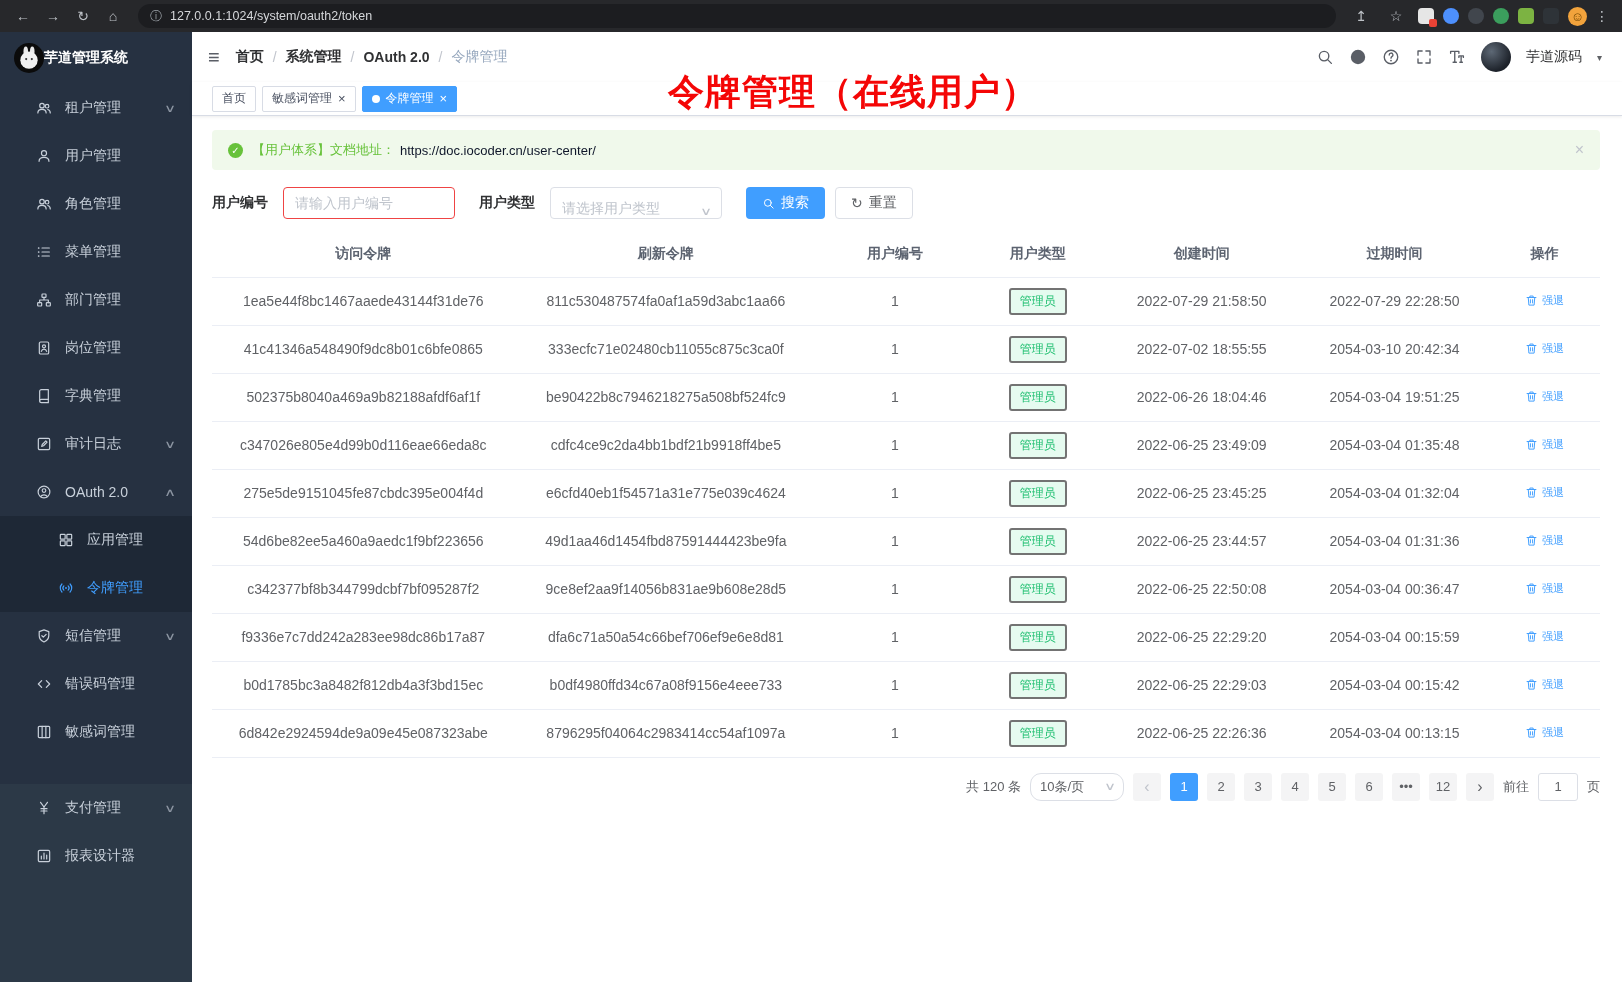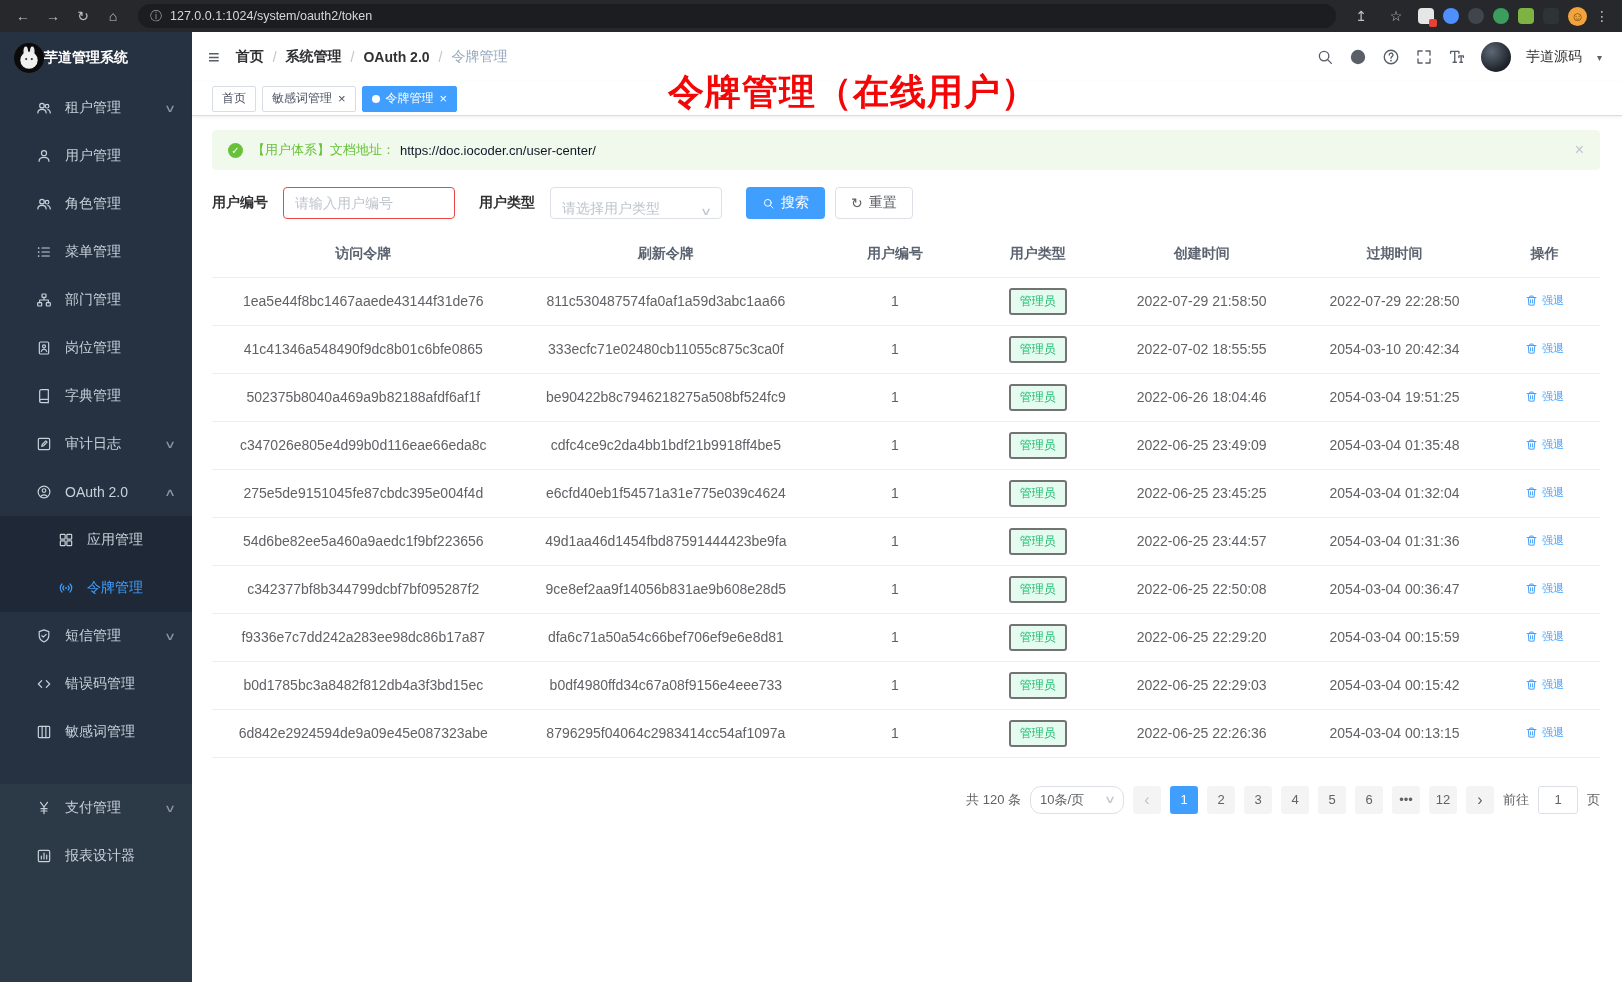--- a/index.html
+++ b/index.html
@@ -75,21 +75,21 @@
   .glyph-sm{font-size:14px;line-height:1}
 
   .table-wrap{margin-top:12px}
   table{width:100%;border-collapse:collapse;table-layout:fixed;font-size:14px}
   th{height:46px;font-weight:700;color:#5c6370;border-bottom:1px solid #ebeef5;text-align:center;white-space:nowrap}
   td{height:48px;color:#606266;border-bottom:1px solid #ebeef5;text-align:center;white-space:nowrap;overflow:hidden}
   .tag-success{display:inline-block;padding:3px 9px;font-size:12px;border-radius:3px;background:#e6fbf0;color:#1cbe6e;border:2px solid #737373}
   .op-link{color:#409eff;font-size:11px;display:inline-flex;align-items:center;gap:4px;cursor:pointer;text-decoration:none}
   .op-link .ic{width:13px;height:13px}
 
-  .pagination{display:flex;align-items:center;justify-content:flex-end;gap:9px;margin-top:28px;font-size:13px;color:#606266}
+  .pagination{display:flex;align-items:center;justify-content:flex-end;gap:9px;margin-top:15px;font-size:13px;color:#606266}
   .page-size{width:94px;height:28px;border:1px solid #dcdfe6;border-radius:11px;display:flex;align-items:center;justify-content:space-between;padding:0 9px;color:#606266;cursor:pointer;background:#fff}
   .p-btn{min-width:28px;height:28px;border:none;border-radius:3px;background:#f4f4f5;display:inline-flex;align-items:center;justify-content:center;color:#606266;cursor:pointer;padding:0 5px;font-size:13px;font-family:inherit}
   .p-btn.active{background:#409eff;color:#fff}
   .p-btn.disabled{color:#c0c4cc}
   .p-btn.arrow{font-size:16px}
   .goto-input{width:40px;height:28px;border:1px solid #dcdfe6;border-radius:3px;text-align:center;font-size:13px;color:#606266;outline:none}
 
   .overlay-title{position:absolute;left:668px;top:68px;color:#f40606;font-size:36px;font-weight:700;letter-spacing:1px;z-index:50;pointer-events:none}
 </style>
 </head>

